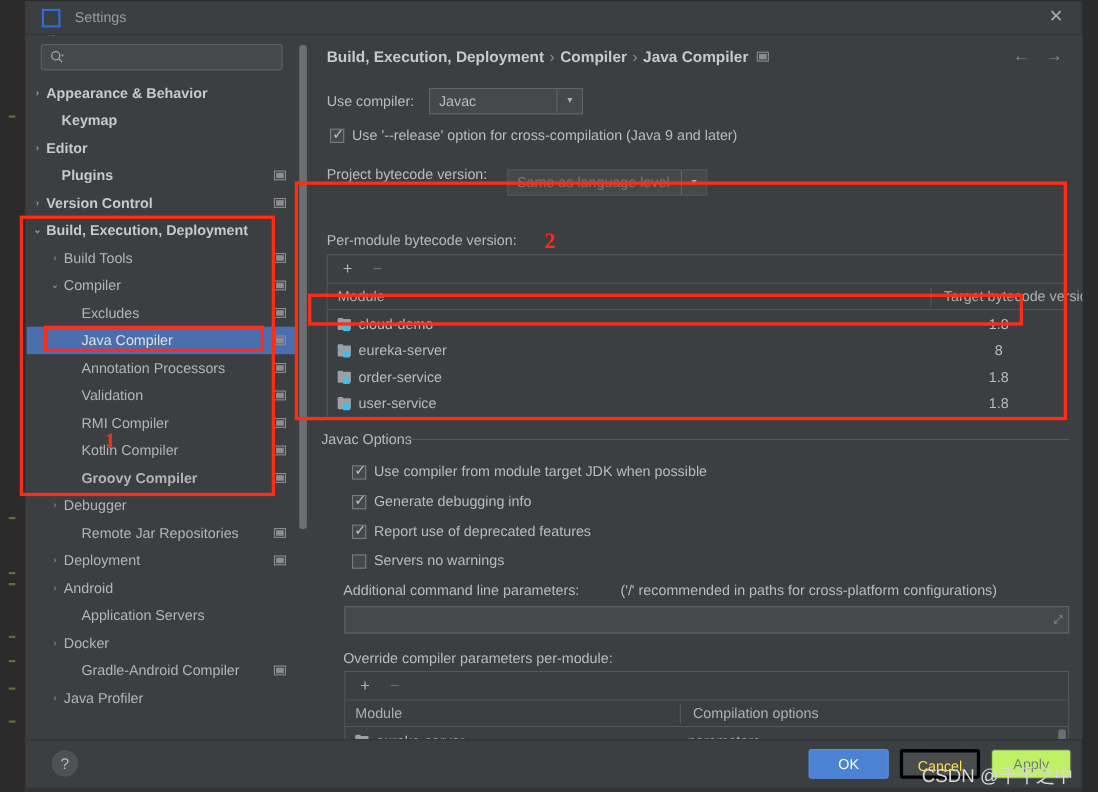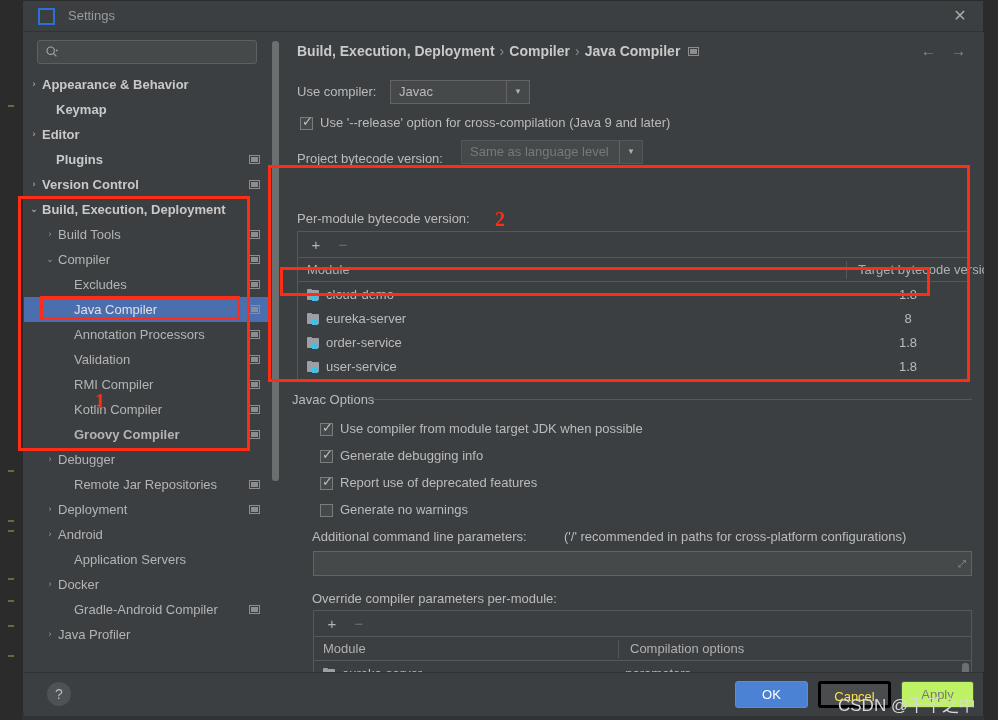--- a/index.html
+++ b/index.html
@@ -388,21 +388,21 @@
       <div class="row" style="left:15px; top:52px;">Use compiler:</div>
       <div class="combo" style="left:108px; top:48px; width:140px;">
         <span>Javac</span>
         <span class="caret">▼</span>
       </div>
 
       <div class="cbox checked" style="left:18px; top:85px;"></div>
       <div class="row" style="left:38px; top:83px;">Use '--release' option for cross-compilation (Java 9 and later)</div>
 
       <div class="row" style="left:15px; top:119px;">Project bytecode version:</div>
-      <div class="combo disabled" style="left:179px; top:108px; width:182px;">
+      <div class="combo disabled" style="left:179px; top:122px; width:182px;">
         <span>Same as language level</span>
         <span class="caret">▼</span>
       </div>
 
       <div class="row" style="left:15px; top:179px;">Per-module bytecode version:</div>
 
       <div class="tbl-frame" style="left:15px; top:199px; width:672px; height:150px;">
         <div class="tbl-toolbar">
           <div class="tb-btn" style="left:9px;">+</div>
           <div class="tb-btn dim" style="left:36px;">−</div>
@@ -456,21 +456,21 @@
       <div class="group-line" style="left:86px; top:367px; width:604px;"></div>
 
       <div id="javac-checkboxes">
           <div class="cbox checked" style="left: 38px; top: 391px;"></div>
           <div class="row" style="left: 58px; top: 389px;">Use compiler from module target JDK when possible</div>
           <div class="cbox checked" style="left: 38px; top: 418px;"></div>
           <div class="row" style="left: 58px; top: 416px;">Generate debugging info</div>
           <div class="cbox checked" style="left: 38px; top: 445px;"></div>
           <div class="row" style="left: 58px; top: 443px;">Report use of deprecated features</div>
           <div class="cbox" style="left: 38px; top: 472px;"></div>
-          <div class="row" style="left: 58px; top: 470px;">Generate no warnings</div>
+          <div class="row" style="left: 58px; top: 470px;">Servers no warnings</div>
         </div>
 
       <div class="row" style="left:30px; top:497px;">Additional command line parameters:</div>
       <div class="row" style="left:282px; top:497px;">('/' recommended in paths for cross-platform configurations)</div>
       <div class="txtfield" style="left:31px; top:519px; width:659px;">
         <span class="expand-ic">⤢</span>
       </div>
 
       <div class="row" style="left:30px; top:559px;">Override compiler parameters per-module:</div>
       <div class="tbl-frame" style="left:31px; top:578px; width:659px; height:95px;">

